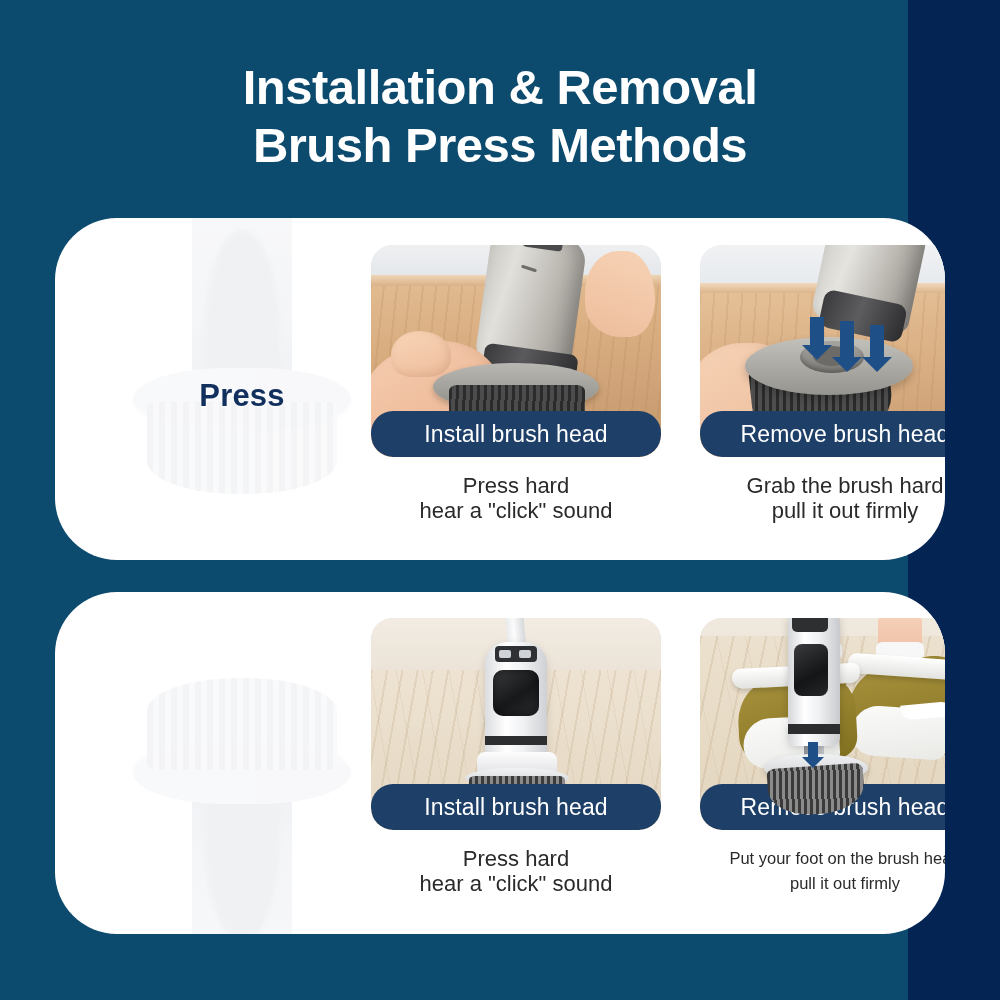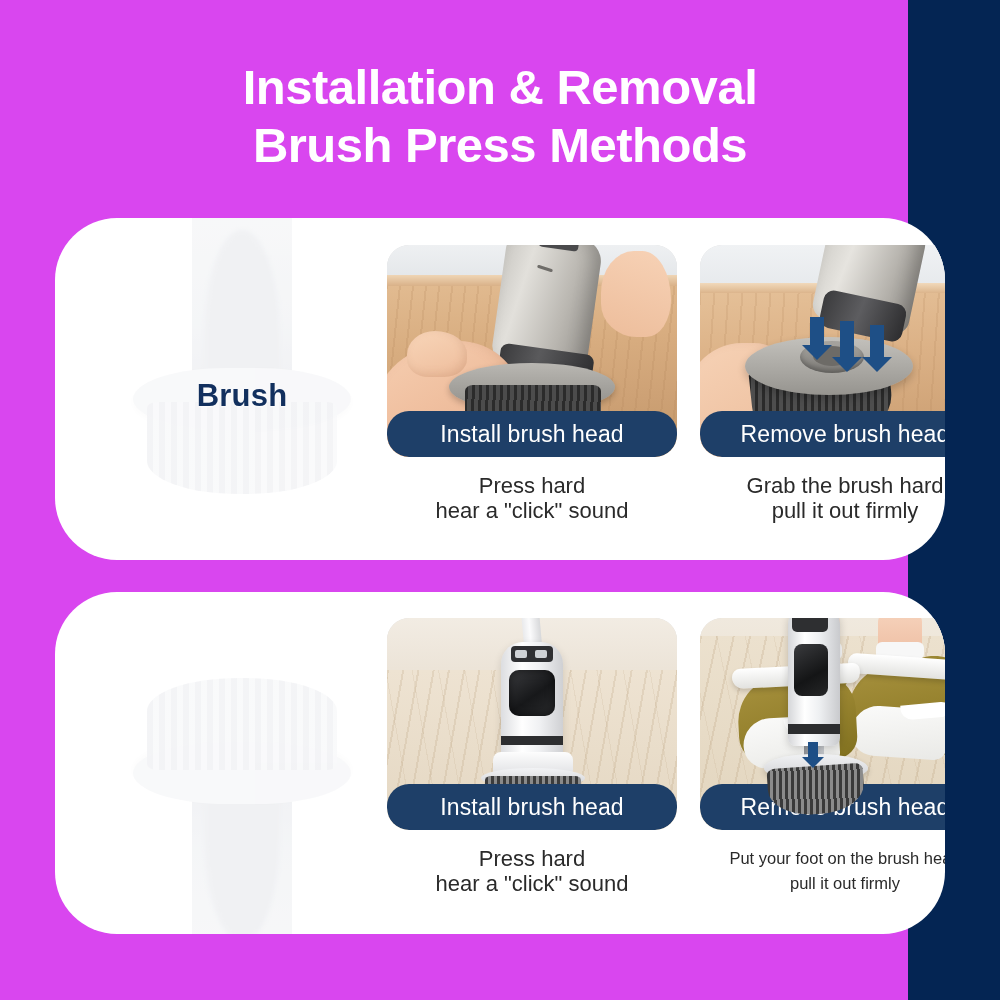--- a/index.html
+++ b/index.html
@@ -5,21 +5,21 @@
   * { margin:0; padding:0; box-sizing:border-box; }
   html, body {
     width:1000px; height:1000px;
     background:#042553;
     font-family:"Liberation Sans", sans-serif;
     overflow:hidden;
   }
   #page {
     position:relative;
     width:908px; height:1000px;
-    background:#d946ef;
+    background:#0c4a6e;
   }
 
   
   .title-block{
     position:absolute; top:58px; left:0; width:1000px;
     text-align:center;
     color:#ffffff;
     font-weight:700;
     font-size:49px;
     line-height:58px;
@@ -81,21 +81,21 @@
     font-weight:700;
     font-size:31px;
     letter-spacing:.2px;
     text-shadow:0 1px 2px rgba(255,255,255,.9);
   }
   #card-hand .side-label{ top:160px; }
   #card-foot .side-label{ top:160px; }
 
   
   .panel{ position:absolute; width:290px; }
-  .p-left{ left:332px; }
+  .p-left{ left:316px; }
   .p-right{ left:645px; }
   #card-hand .panel{ top:27px; }
   #card-foot .panel{ top:26px; }
 
   .photo{
     position:relative;
     width:290px; height:212px;
     border-radius:22px;
     overflow:hidden;
     background:#dcdcdc;
@@ -360,21 +360,21 @@
 
   <div class="card" id="card-hand">
 
     <div class="ghost">
       <div class="g-shaft"></div>
       <div class="g-cone"></div>
       <div class="g-collar"></div>
       <div class="g-bristles"></div>
     </div>
 
-    <div class="side-label">Brush</div>
+    <div class="side-label">Press</div>
 
     <div class="panel p-left">
       <div class="photo">
         <div class="scene">
           <div class="s1-wall"></div>
           <div class="s1-desk"></div>
           <div class="s1-desk-edge"></div>
           <div class="s1-body"></div>
           <div class="s1-btn"></div>
           <div class="s1-mark"></div>

